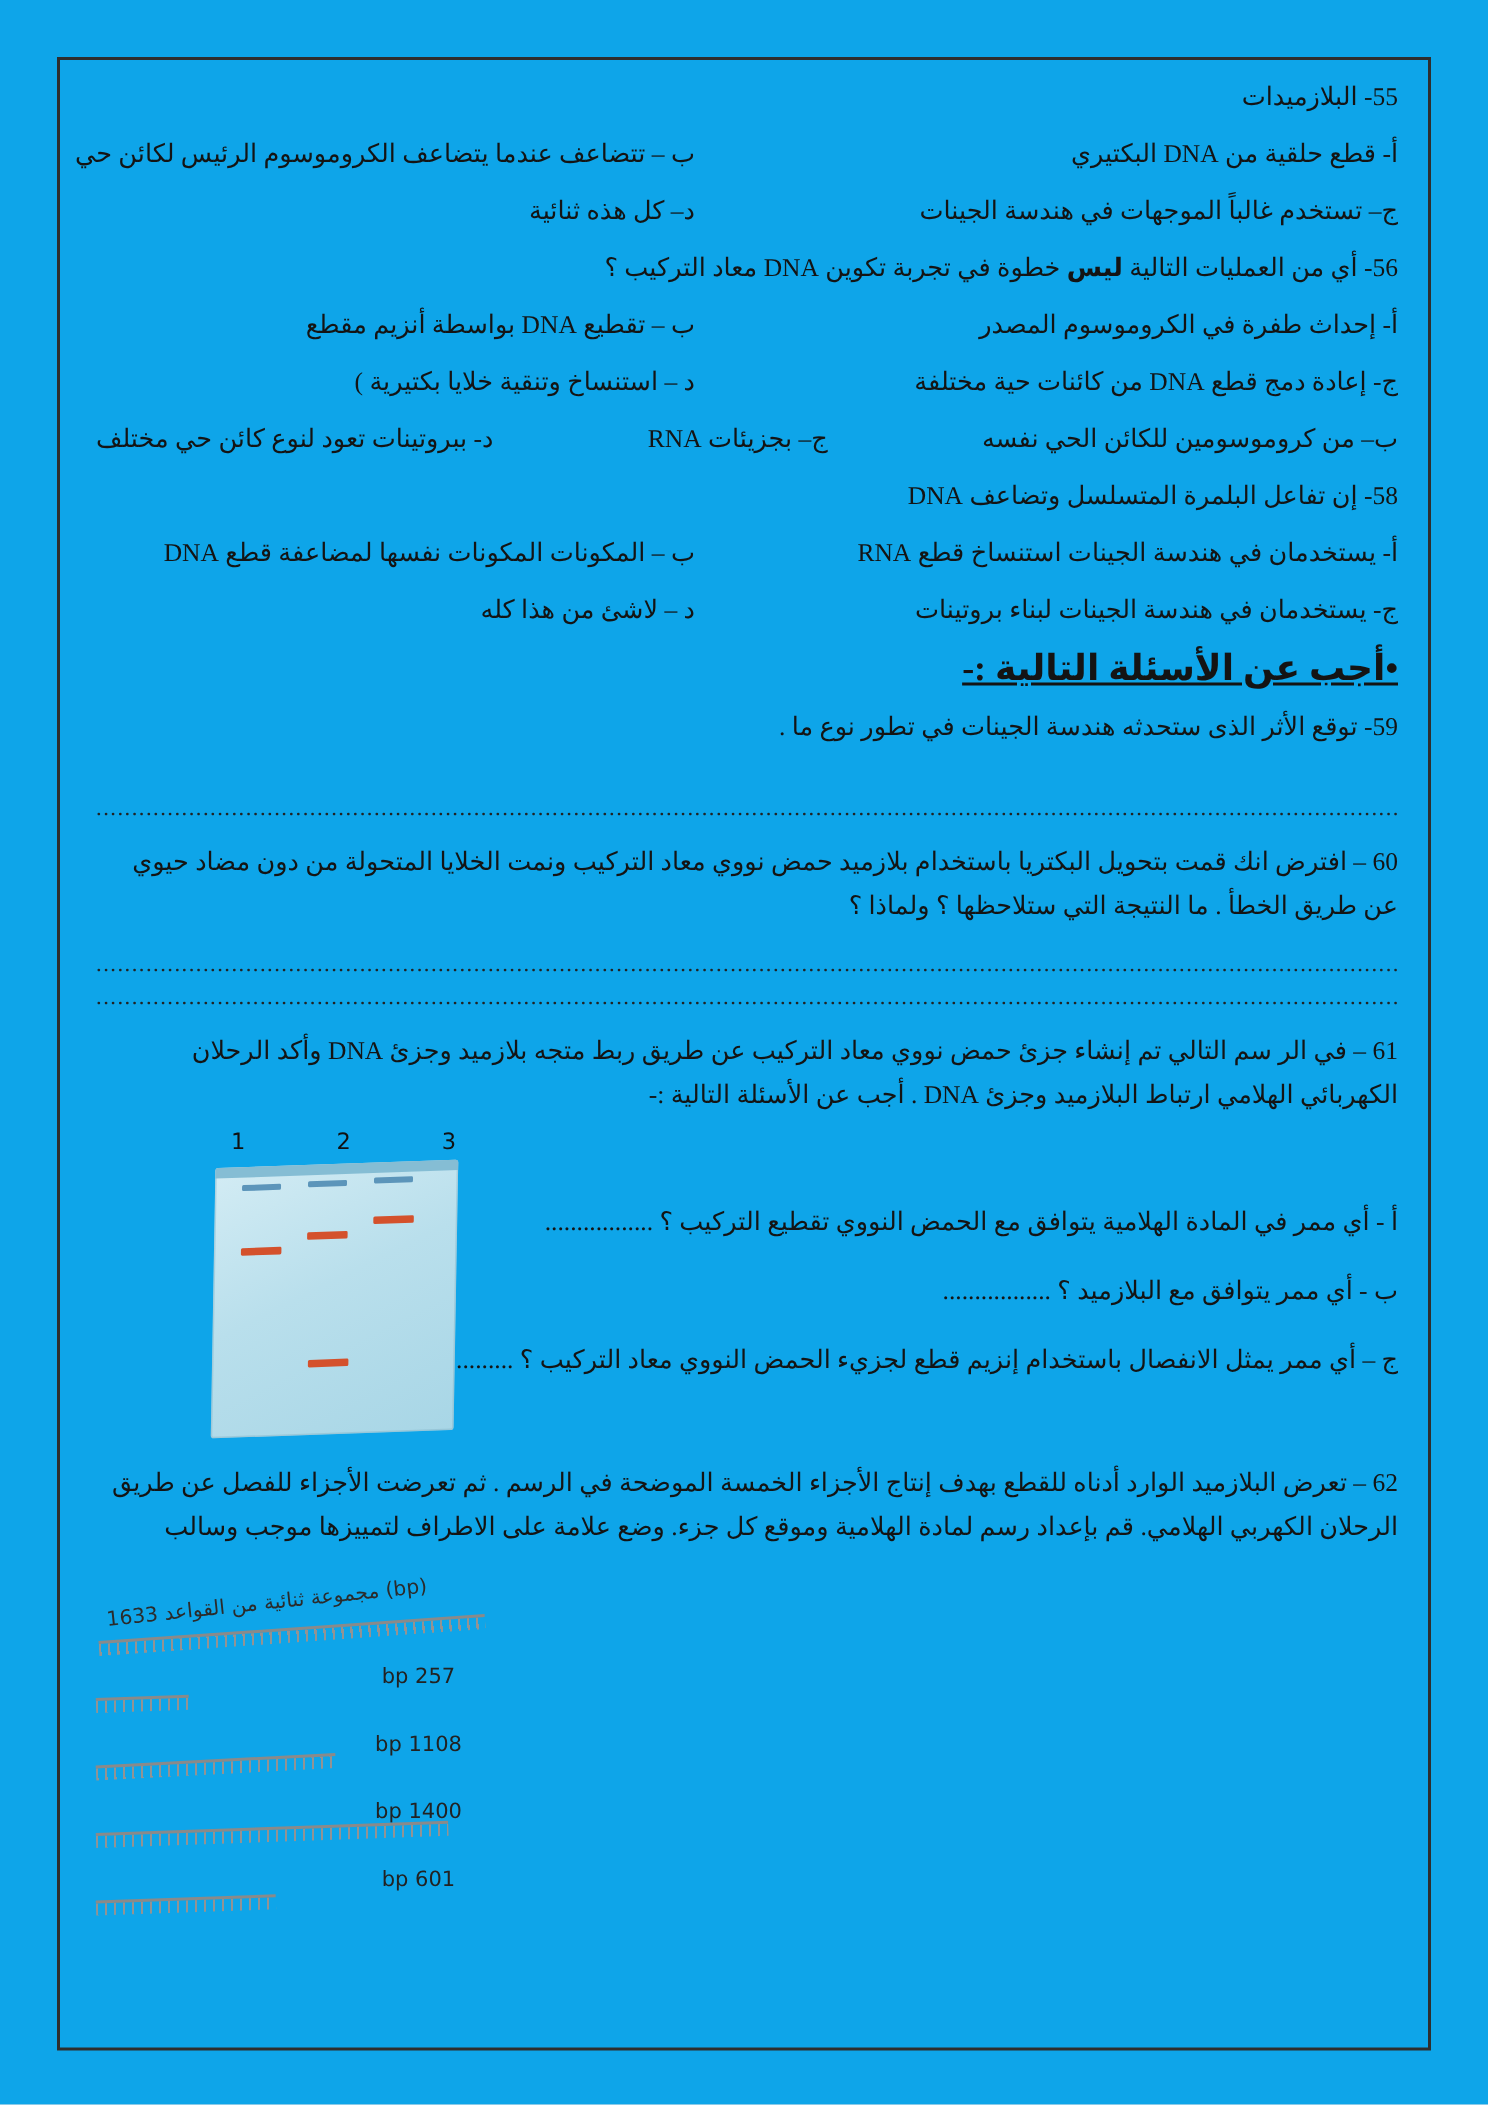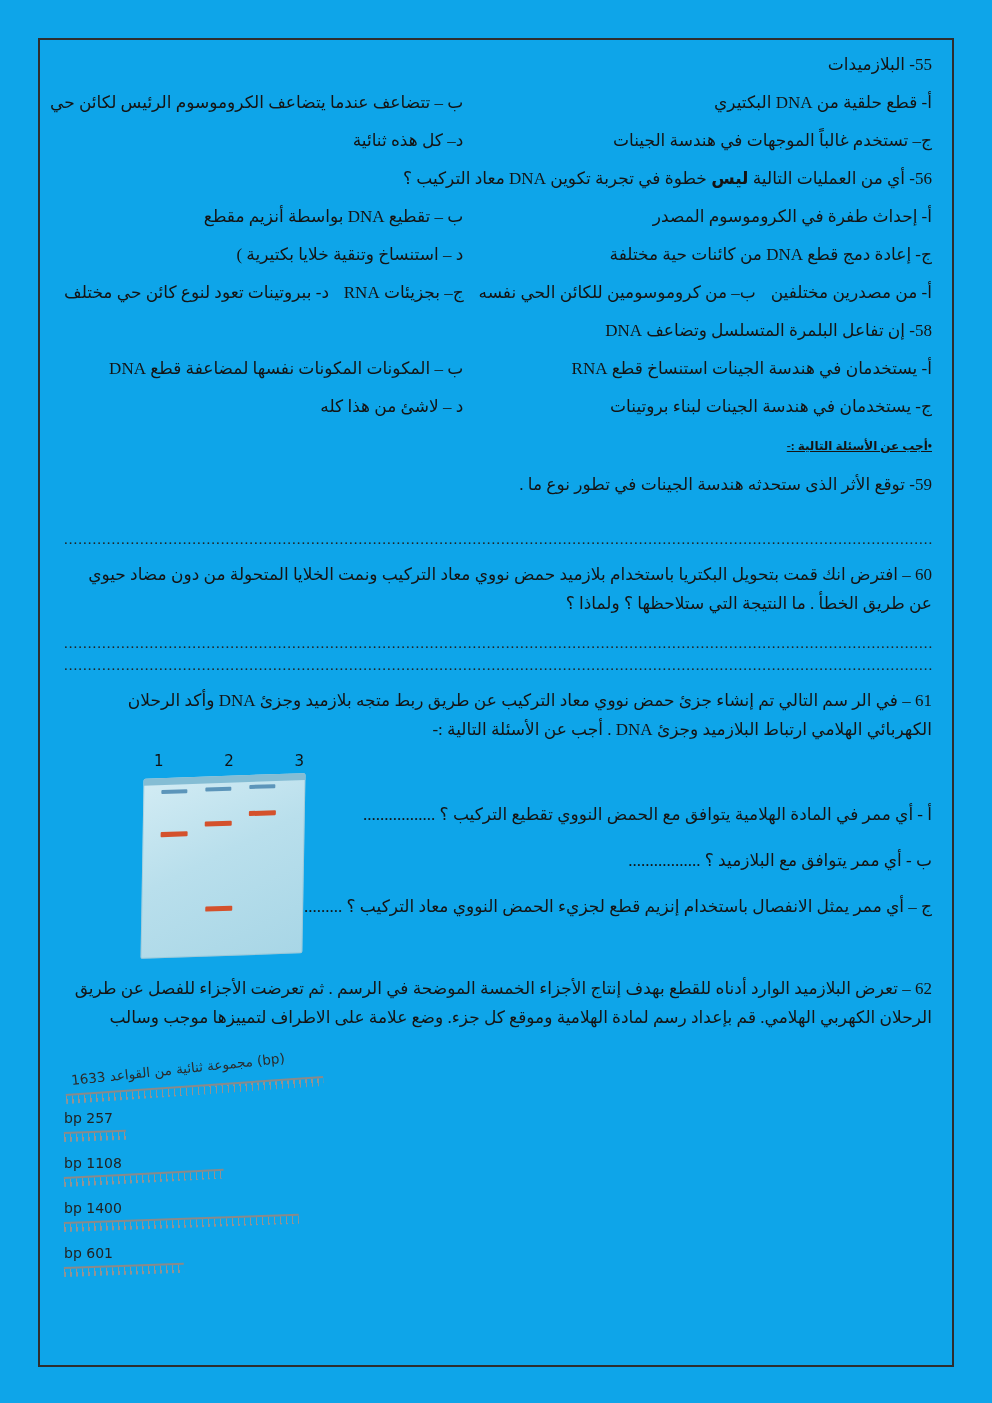--- a/index.html
+++ b/index.html
@@ -8,21 +8,21 @@
   .page { position:relative; width:992px; height:1403px; background:#0ea5e9; margin:0 auto; overflow:hidden; }
   .frame { position:absolute; left:38px; top:38px; right:38px; bottom:36px; border:2px solid #2e2e2e; pointer-events:none; }
   .content { position:absolute; left:64px; right:60px; top:46px; direction:rtl; font-size:17px; }
 
   .line { line-height:38px; height:38px; white-space:nowrap; }
   .row  { display:flex; justify-content:space-between; line-height:38px; height:38px; }
   .cellR { white-space:nowrap; }
   .cellL { width:46%; text-align:right; white-space:nowrap; }
   .row4 span { white-space:nowrap; }
   .b { font-weight:bold; }
-  .heading { font-weight:bold; text-decoration:underline; font-size:12px; line-height:40px; height:40px; }
+  .heading { font-weight:bold; text-decoration:underline; font-size:24px; line-height:40px; height:40px; }
 
   .dotline { direction:ltr; text-align:left; overflow:hidden; white-space:nowrap;
              font-size:15px; line-height:22px; height:22px; letter-spacing:1px; color:#222; }
   .mt24 { margin-top:24px; }
   .mt14 { margin-top:14px; }
 
   .para { line-height:29px; text-align:right; margin-top:10px; }
 
   
   .fig-row { display:flex; justify-content:space-between; margin-top:8px; height:212px; }
@@ -46,21 +46,21 @@
   .frags { direction:ltr; width:430px; margin-right:auto; margin-top:26px;
            font-family:"DejaVu Sans",sans-serif; }
   .frag-top-label { display:inline-block; direction:ltr; font-size:13.5px; color:#2b2b2b;
                     transform:rotate(-6deg); transform-origin:left bottom; margin:14px 0 2px 8px;
                     white-space:nowrap; }
   .comb { height:10px; border-top:2px solid #8a8a8a;
           background:repeating-linear-gradient(90deg,#939393 0 1.5px, transparent 1.5px 6px);
           transform-origin:left center; }
   .comb.big { transform:rotate(-4deg); margin:4px 0 6px 2px; }
   .frag { margin-bottom:13px; }
-  .frag-label { font-size:14px; color:#222; margin-bottom:6px; }
+  .frag-label { font-size:14px; color:#222; margin-bottom:6px;text-align:center; }
   .frag:nth-child(1) .comb { transform:rotate(-2deg); }
   .frag:nth-child(2) .comb { transform:rotate(-3deg); }
   .frag:nth-child(3) .comb { transform:rotate(-2deg); }
   .frag:nth-child(4) .comb { transform:rotate(-2deg); }
 </style>
 </head>
 <body>
 
 <div class="page">
   <div class="frame"></div>
@@ -82,21 +82,20 @@
     <div class="row">
       <span class="cellR">أ- إحداث طفرة في الكروموسوم المصدر</span>
       <span class="cellL">ب – تقطيع DNA بواسطة أنزيم مقطع</span>
     </div>
     <div class="row">
       <span class="cellR">ج- إعادة دمج قطع DNA من كائنات حية مختلفة</span>
       <span class="cellL">د – استنساخ وتنقية خلايا بكتيرية )</span>
     </div>
 
     <div class="row row4">
-      <span>أ- من مصدرين مختلفين</span>
       <span>ب– من كروموسومين للكائن الحي نفسه</span>
       <span>ج– بجزيئات RNA</span>
       <span>د- ببروتينات تعود لنوع كائن حي مختلف</span>
     </div>
 
     <div class="line">58- إن تفاعل البلمرة المتسلسل  وتضاعف DNA</div>
     <div class="row">
       <span class="cellR">أ- يستخدمان في هندسة الجينات استنساخ قطع RNA</span>
       <span class="cellL">ب – المكونات المكونات نفسها لمضاعفة قطع DNA</span>
     </div>

